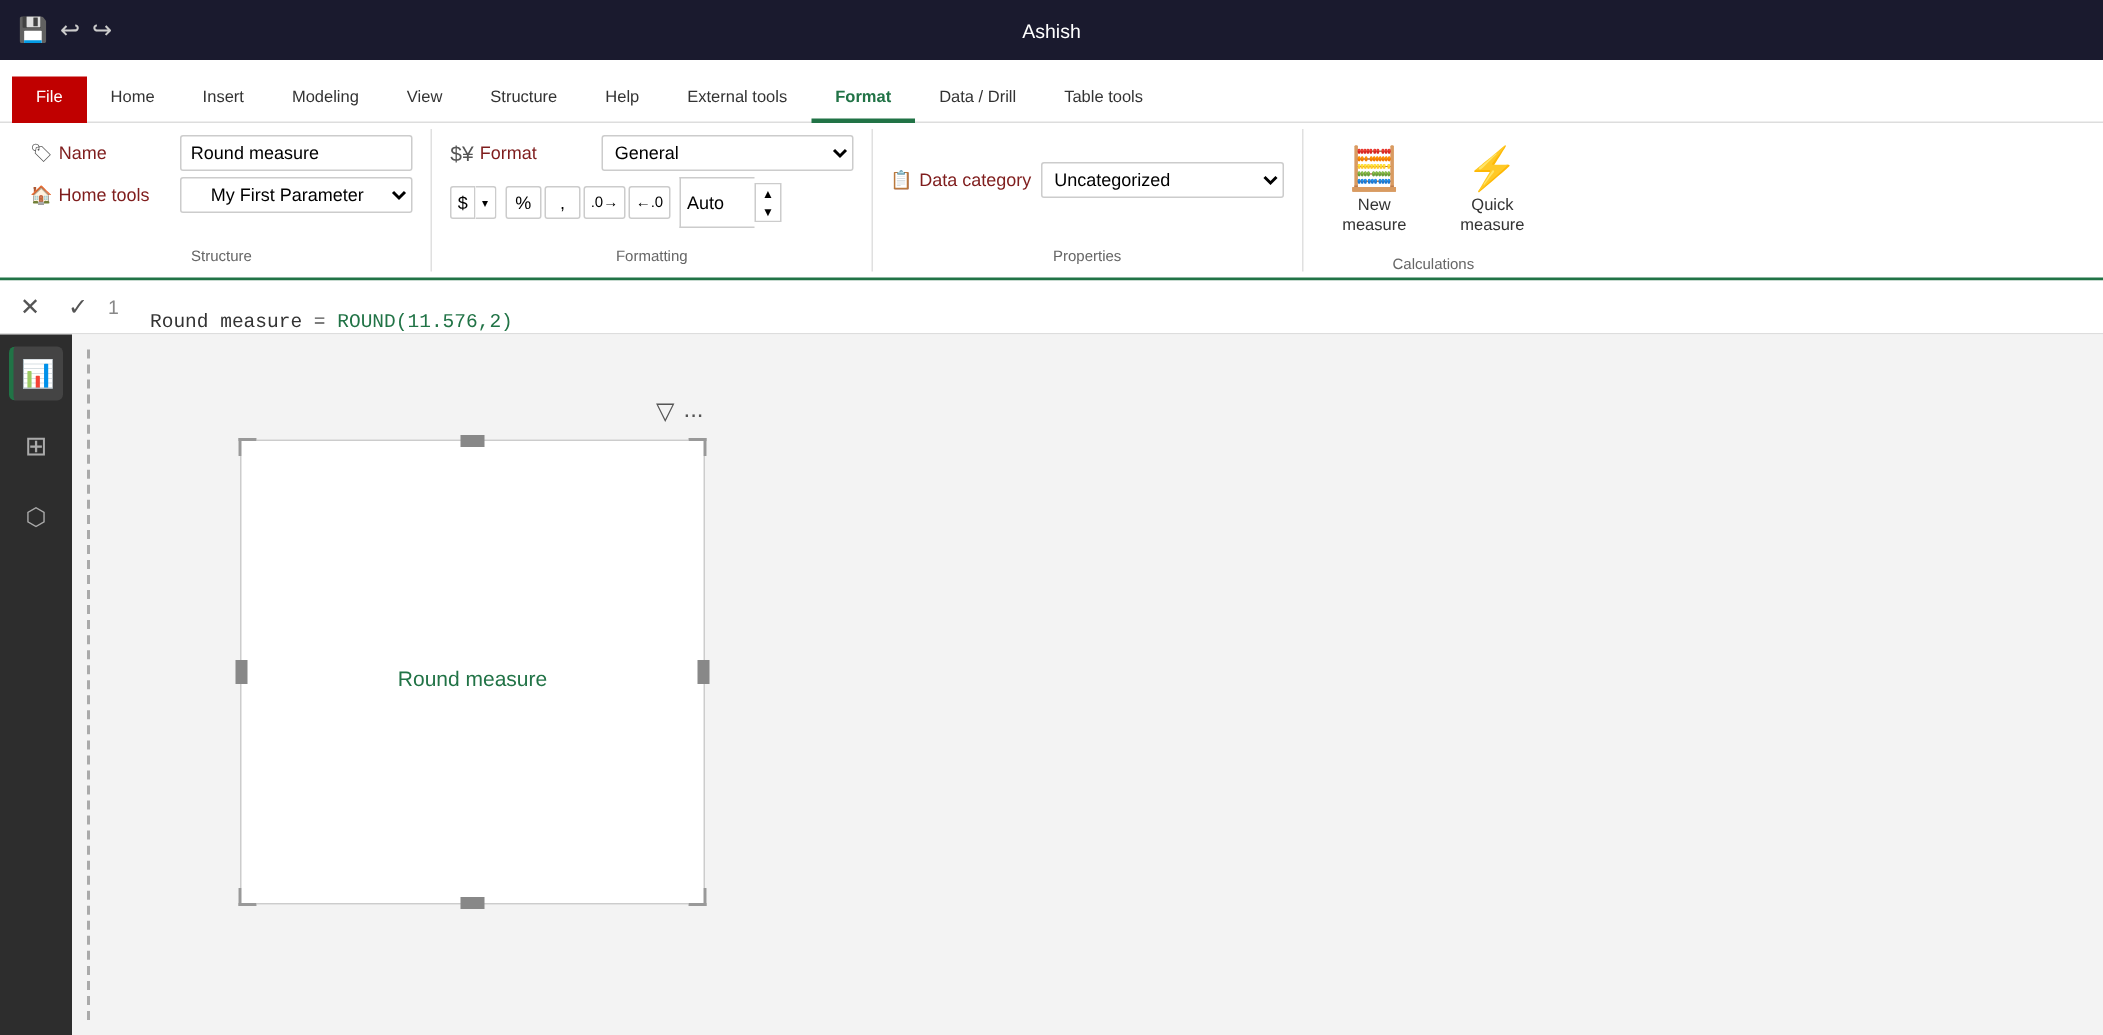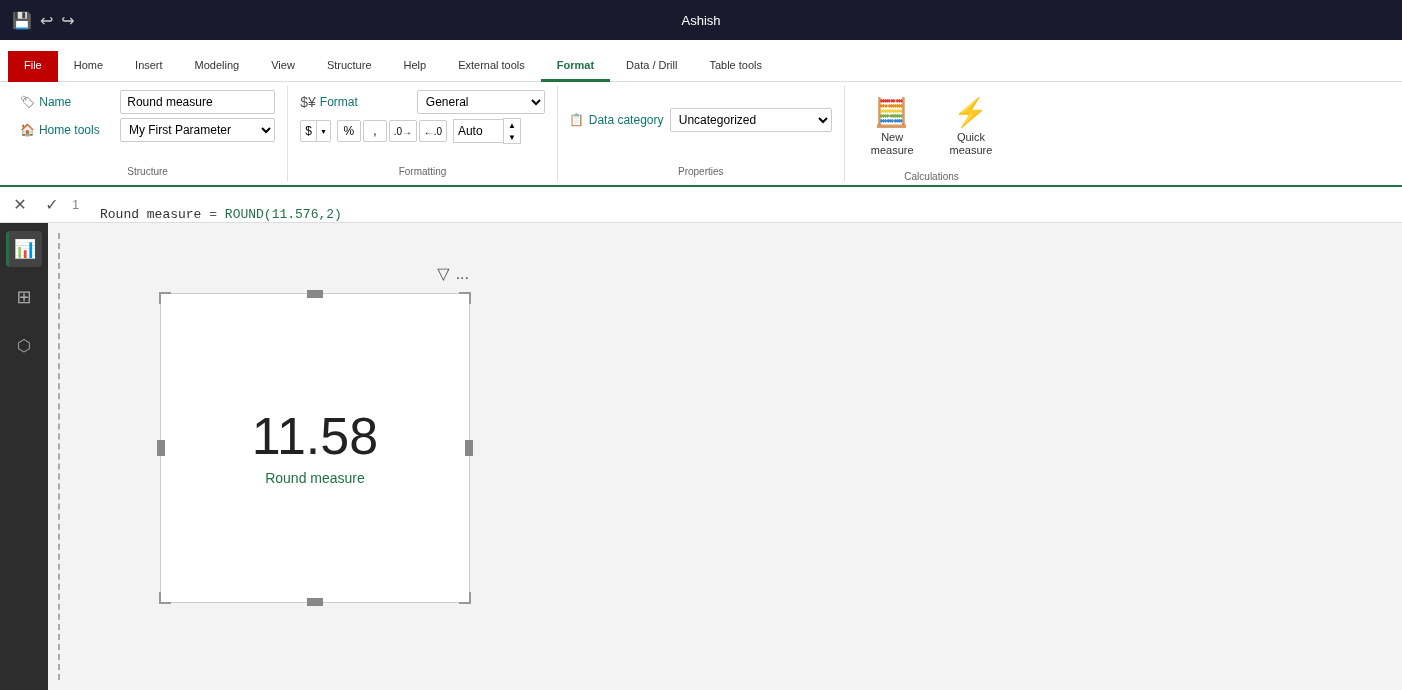--- a/index.html
+++ b/index.html
@@ -72,21 +72,21 @@
       gap: 4px;
       flex: 1;
     }
     .ribbon-row {
       display: flex;
       align-items: center;
       gap: 6px;
     }
     .ribbon-label {
       font-size: 12px;
-      color: #0f766e;
+      color: #7f1d1d;
       min-width: 75px;
     }
     .ribbon-input {
       height: 24px;
       border: 1px solid #ccc;
       padding: 2px 6px;
       font-size: 12px;
       border-radius: 2px;
       outline: none;
     }
@@ -103,21 +103,21 @@
 
     
     .spinner-wrap {
       display: flex;
       align-items: center;
     }
     .spinner-input {
       width: 50px;
       height: 24px;
       border: 1px solid #ccc;
-      padding: 6px 4px;
+      padding: 16px 4px;
       font-size: 12px;
       border-right: none;
     }
     .spinner-btns {
       display: flex;
       flex-direction: column;
       border: 1px solid #ccc;
     }
     .spinner-btn {
       height: 12px;
@@ -362,36 +362,36 @@
           <span>🏷</span>
           <span class="ribbon-label">Name</span>
         </div>
         <input class="ribbon-input" style="width: 155px;" value="Round measure">
       </div>
       <div class="ribbon-row">
         <div class="ribbon-icon-label">
           <span>🏠</span>
           <span class="ribbon-label">Home tools</span>
         </div>
-        <select class="ribbon-select" style="width:155px;">
+        <select class="ribbon-select" style="width:155px;text-align:center;">
           <option>My First Parameter</option>
         </select>
       </div>
     </div>
     <div class="ribbon-group-label">Structure</div>
   </div>
 
   <div class="ribbon-group" style="min-width:260px;">
     <div class="ribbon-controls">
       <div class="ribbon-row">
         <div class="ribbon-icon-label">
           <span style="font-size:14px;">$¥</span>
           <span class="ribbon-label">Format</span>
         </div>
-        <select class="ribbon-select" style="width:128px;margin-left:16px;">
+        <select class="ribbon-select" style="width:168px;">
           <option>General</option>
           <option>Decimal Number</option>
           <option>Whole Number</option>
           <option>Percentage</option>
           <option>Currency</option>
         </select>
       </div>
       <div class="ribbon-row">
         <div class="currency-wrap">
           <button class="currency-btn">$</button>
@@ -487,20 +487,19 @@
         <div class="card-handle-top"></div>
         <div class="card-handle-bottom"></div>
         <div class="card-handle-left"></div>
         <div class="card-handle-right"></div>
 
         <div class="card-toolbar">
           <span class="card-toolbar-icon">▽</span>
           <span class="card-toolbar-icon">...</span>
         </div>
 
-        <div class="card-value">11.58</div>
         <div class="card-label">Round measure</div>
       </div>
 
     </div>
   </div>
 
 </div>
 
 </body></html>

